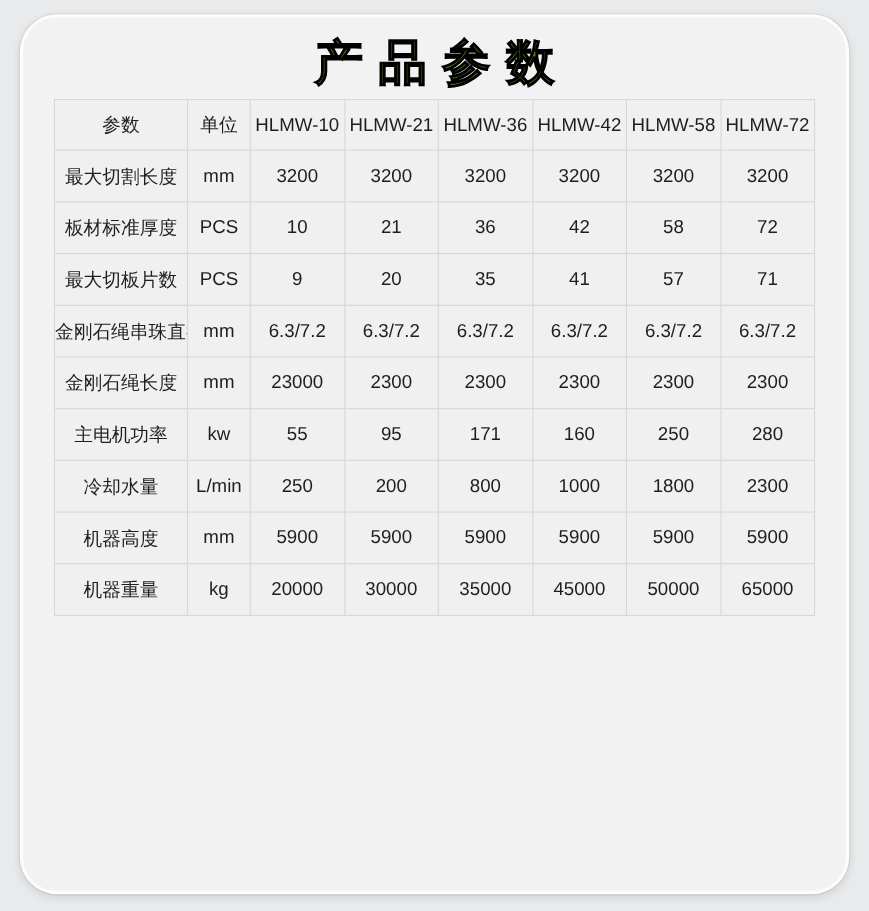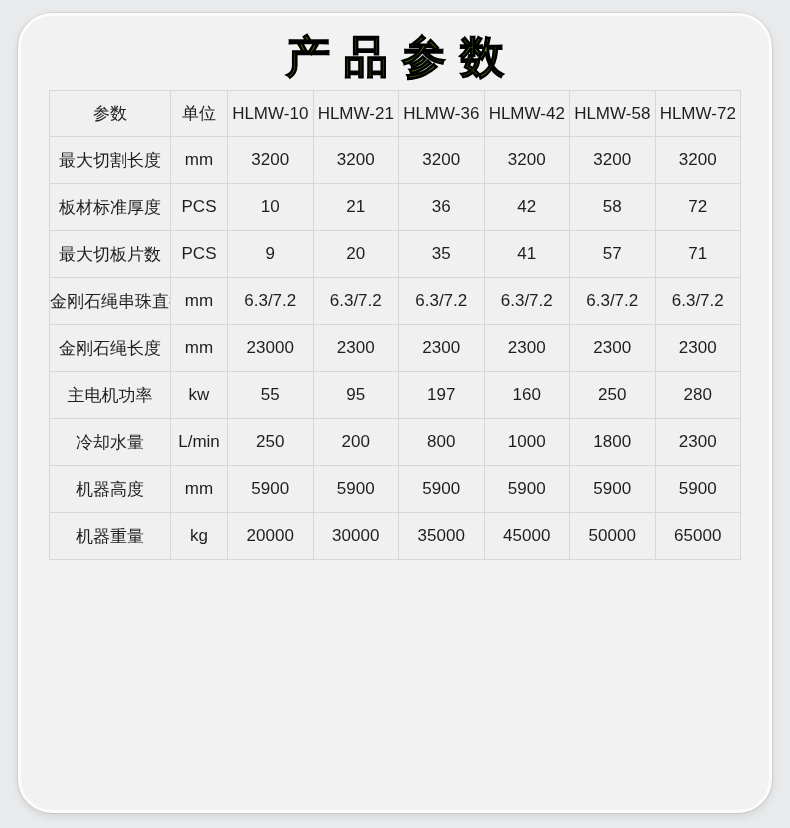--- a/index.html
+++ b/index.html
@@ -142,21 +142,21 @@
           <td>2300</td>
           <td>2300</td>
           <td>2300</td>
           <td>2300</td>
         </tr>
         <tr>
           <td>主电机功率</td>
           <td>kw</td>
           <td>55</td>
           <td>95</td>
-          <td>197</td>
+          <td>171</td>
           <td>160</td>
           <td>250</td>
           <td>280</td>
         </tr>
         <tr>
           <td>冷却水量</td>
           <td>L/min</td>
           <td>250</td>
           <td>200</td>
           <td>800</td>

